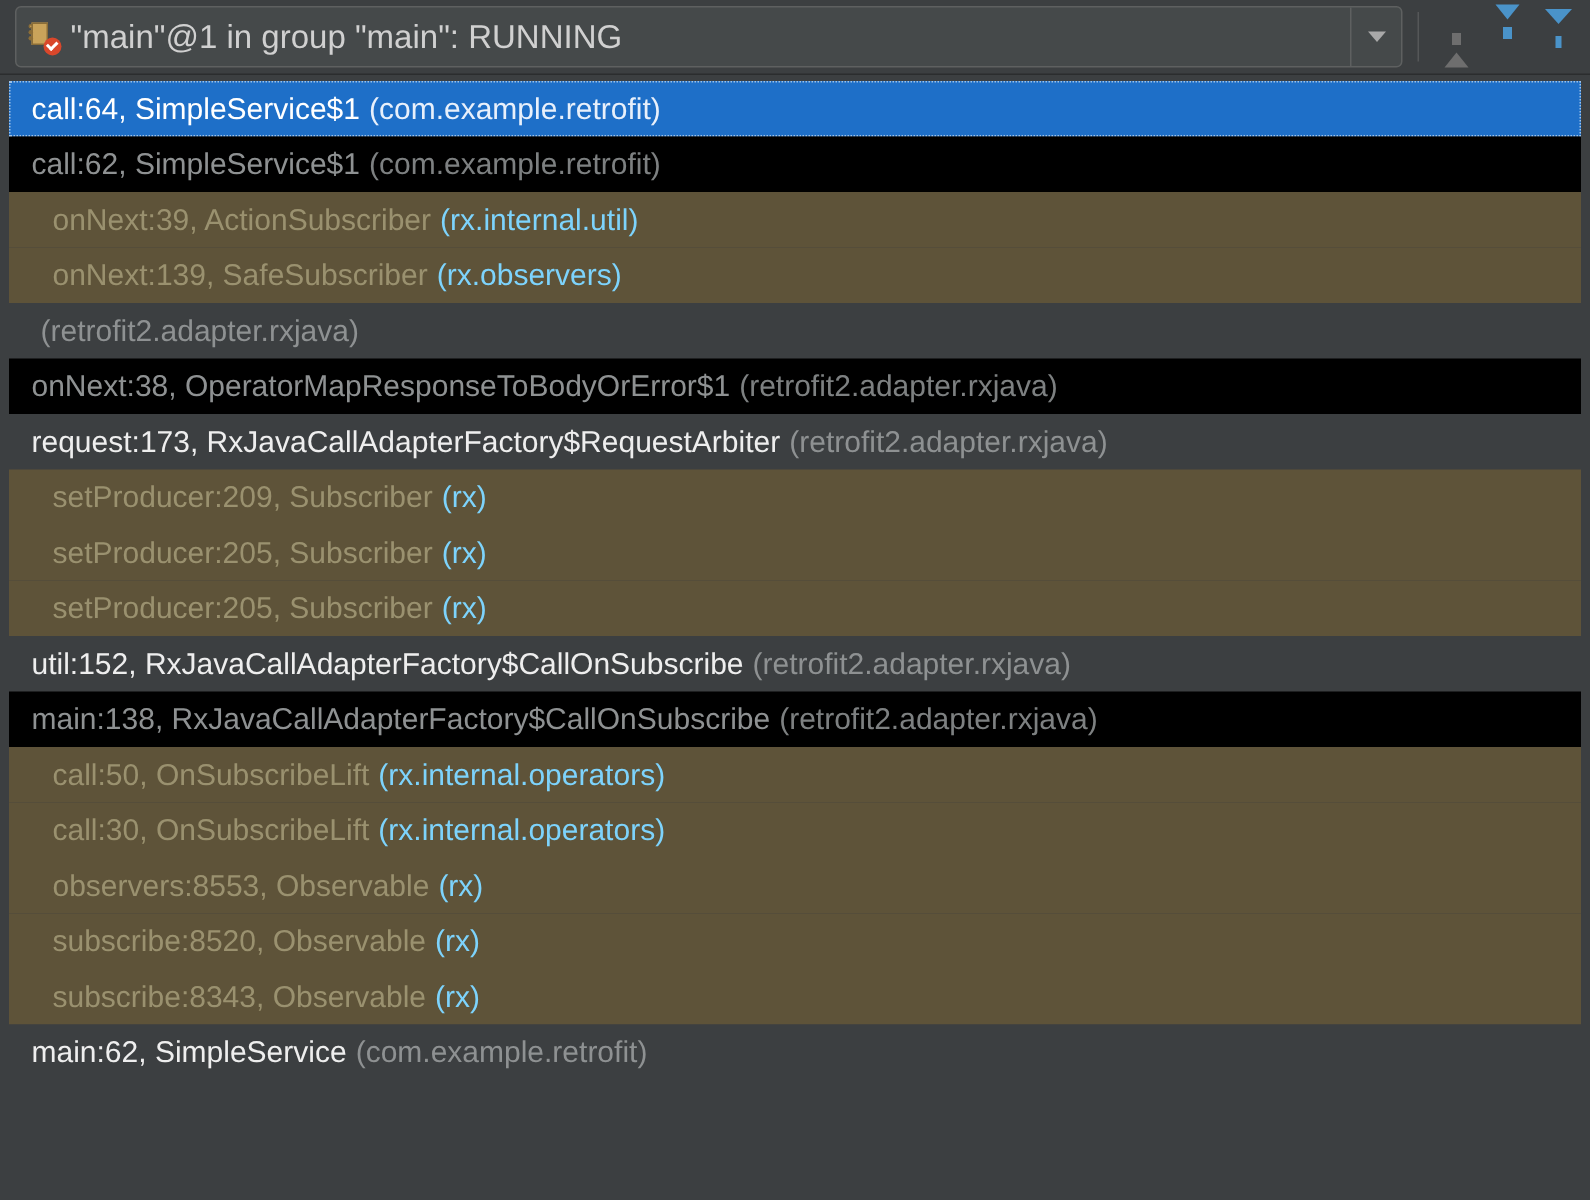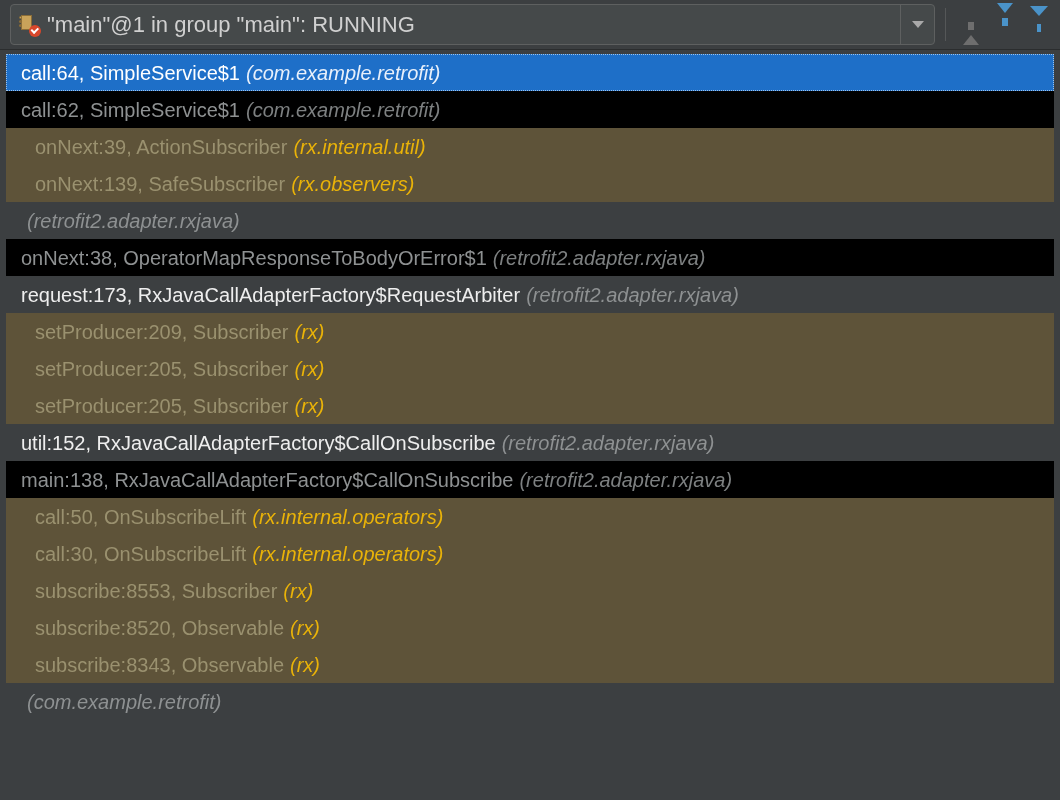--- a/index.html
+++ b/index.html
@@ -145,30 +145,29 @@
     overflow: hidden;
     font-size: 20px;
     border: 1px solid transparent;
     display:flex;
     align-items: flex-start;
   }
   .frame-row .main {
     display:inline;
   }
   .frame-row .pkg {
-    font-style: italic;
     margin-left: 6px;
   }
   
   .variant-lib-dim {
     background: #5e5339;
     color: #9a916f;
     padding-left: 28px;
   }
-  .variant-lib-dim .pkg { color: #eab308; }
+  .variant-lib-dim .pkg { color: #7dd3fc; }
   .variant-user-dim {
     background: #000000;
     color: #8e9192;
   }
   .variant-user-dim .pkg { color: #7d8081; }
   .variant-user-bright {
     background: #3c3f41;
     color: #eeeeee;
   }
   .variant-user-bright .pkg { color: #8e9192; }
@@ -265,29 +264,30 @@
       </div>
       <div class="frame-row variant-lib-dim">
         <span class="main">call:50, OnSubscribeLift</span>
         <span class="pkg">(rx.internal.operators)</span>
       </div>
       <div class="frame-row variant-lib-dim">
         <span class="main">call:30, OnSubscribeLift</span>
         <span class="pkg">(rx.internal.operators)</span>
       </div>
       <div class="frame-row variant-lib-dim">
-        <span class="main">subscribe:8553, Subscriber</span>
+        <span class="main">observers:8553, Observable</span>
         <span class="pkg">(rx)</span>
       </div>
       <div class="frame-row variant-lib-dim">
         <span class="main">subscribe:8520, Observable</span>
         <span class="pkg">(rx)</span>
       </div>
       <div class="frame-row variant-lib-dim">
         <span class="main">subscribe:8343, Observable</span>
         <span class="pkg">(rx)</span>
       </div>
       <div class="frame-row variant-user-bright">
+        <span class="main">main:62, SimpleService</span>
         <span class="pkg">(com.example.retrofit)</span>
       </div>
     </div>
 
 </div>
 
 </body></html>

